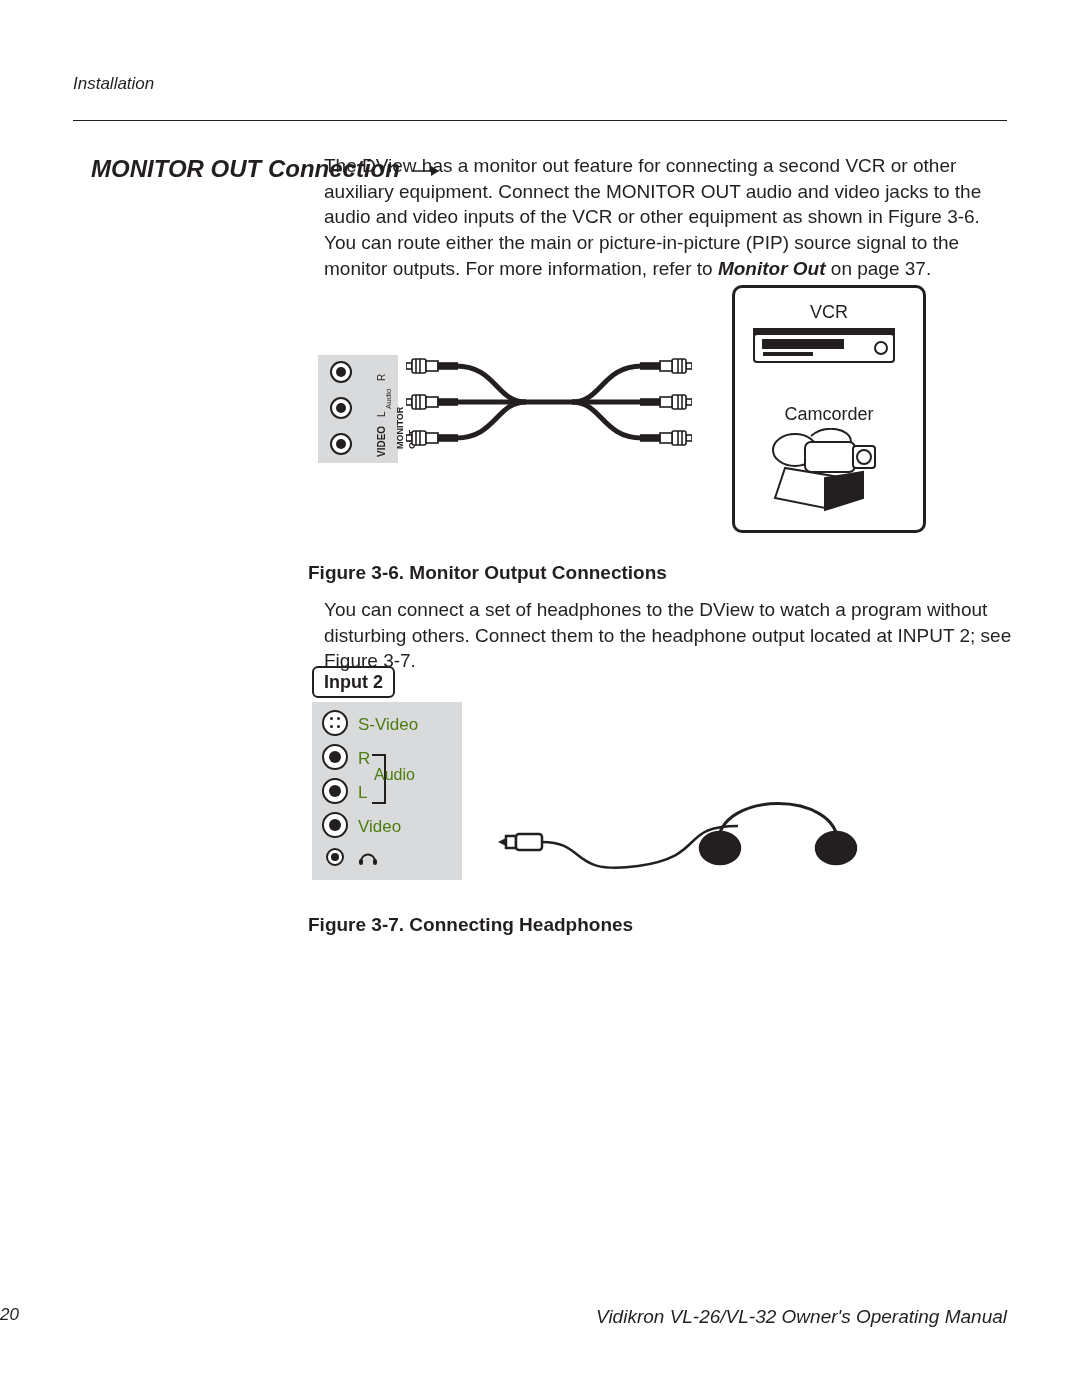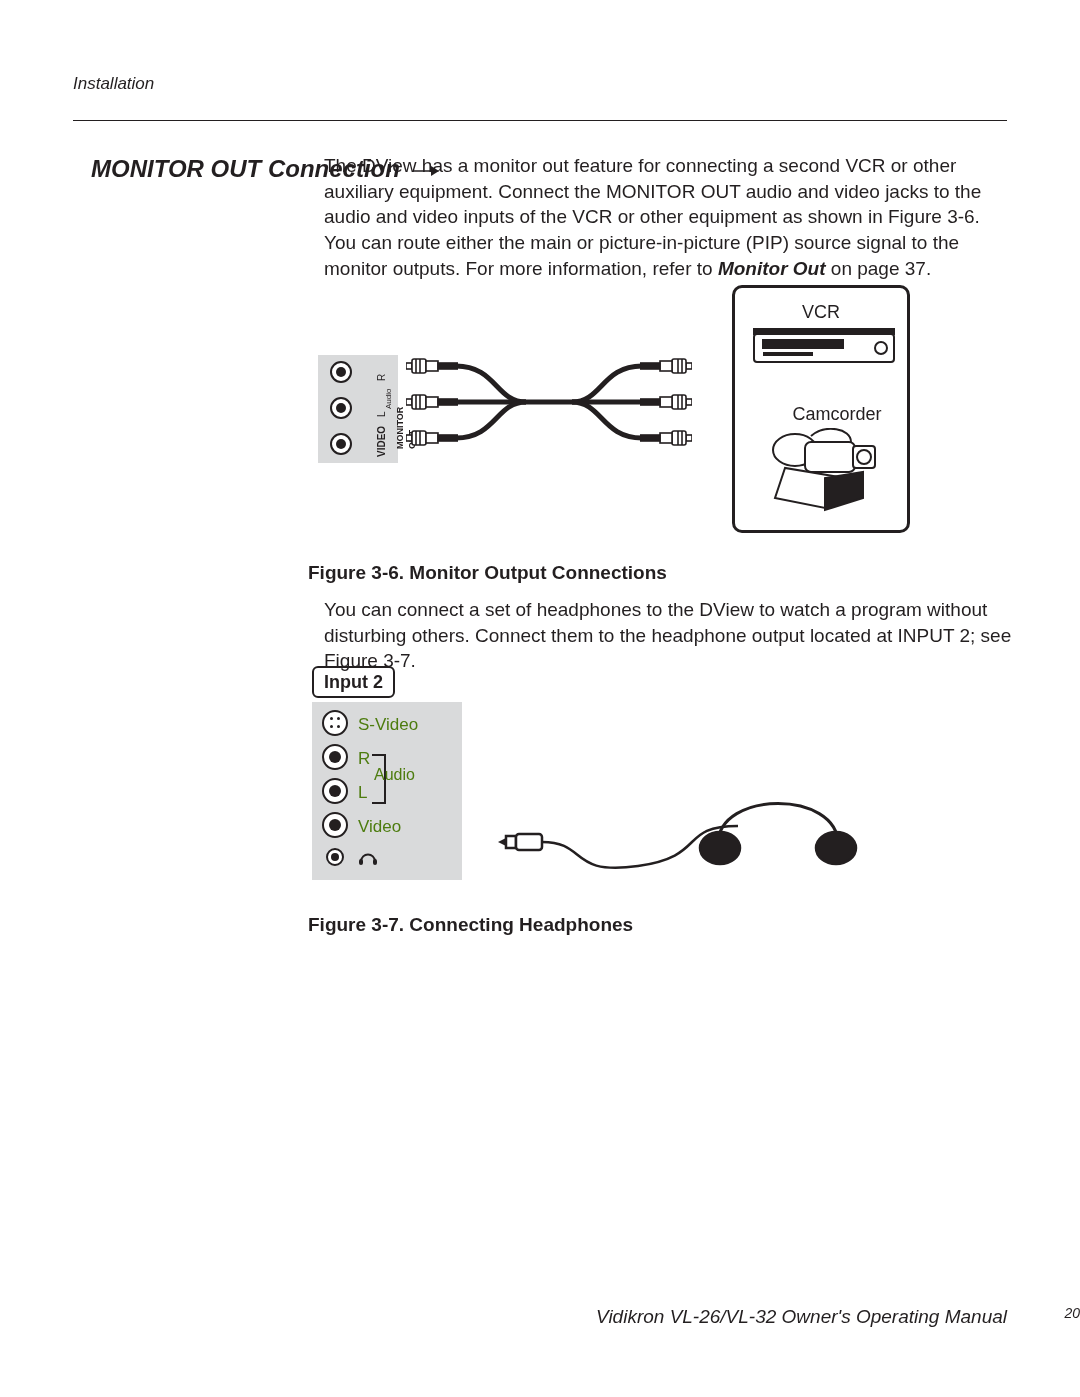--- a/index.html
+++ b/index.html
@@ -42,21 +42,21 @@
   .p2{top:230px;}
   .p3{top:597px;}
   .bolditalic{font-weight:bold;font-style:italic}
   
   .caption{font-weight:bold;font-size:19px;}
   .cap1{position:absolute;left:308px;top:560px;}
   .cap2{position:absolute;left:308px;top:912px;}
   
   .page-num{
     position:absolute;left:0;width:1080px;top:1304px;
-    text-align:right;font-style:italic;font-size:14px;
+    text-align:left;font-style:italic;font-size:17px;
   }
   .footer-right{
     position:absolute;right:73px;top:1304px;
     font-style:italic;font-size:19px;text-align:right;
   }
   
   .fig36{
     position:absolute;left:308px;top:285px;width:616px;height:248px;
   }
   .monout-panel{
@@ -93,29 +93,29 @@
   .plugL.p3{left:98px;top:144px;}
   .plugR.p1{left:332px;top:72px;}
   .plugR.p2{left:332px;top:108px;}
   .plugR.p3{left:332px;top:144px;}
   
   .cable36{
     position:absolute;left:148px;top:78px;width:186px;height:78px;
   }
   
   .dev-box{
-    position:absolute;left:424px;top:0;width:178px;height:248px;
+    position:absolute;left:424px;top:0;width:194px;height:248px;
     border:3px solid #231f20;border-radius:10px;box-sizing:border-box;
     font-family:Arial,sans-serif;font-size:18px;text-align:center;
   }
   .dev-vcr-label{position:absolute;left:0;width:100%;top:12px;}
   .dev-vcr{
     position:absolute;left:18px;top:40px;width:142px;height:40px;
   }
-  .dev-cam-label{position:absolute;left:0;width:100%;top:114px;padding-left:16px;}
+  .dev-cam-label{position:absolute;left:0;width:100%;top:114px;}
   .dev-cam{
     position:absolute;left:30px;top:140px;width:120px;height:86px;
   }
   
   .fig37{
     position:absolute;left:308px;top:666px;width:560px;height:222px;
   }
   .input2-label{
     position:absolute;left:4px;top:0;
     border:2px solid #231f20;border-radius:6px;

